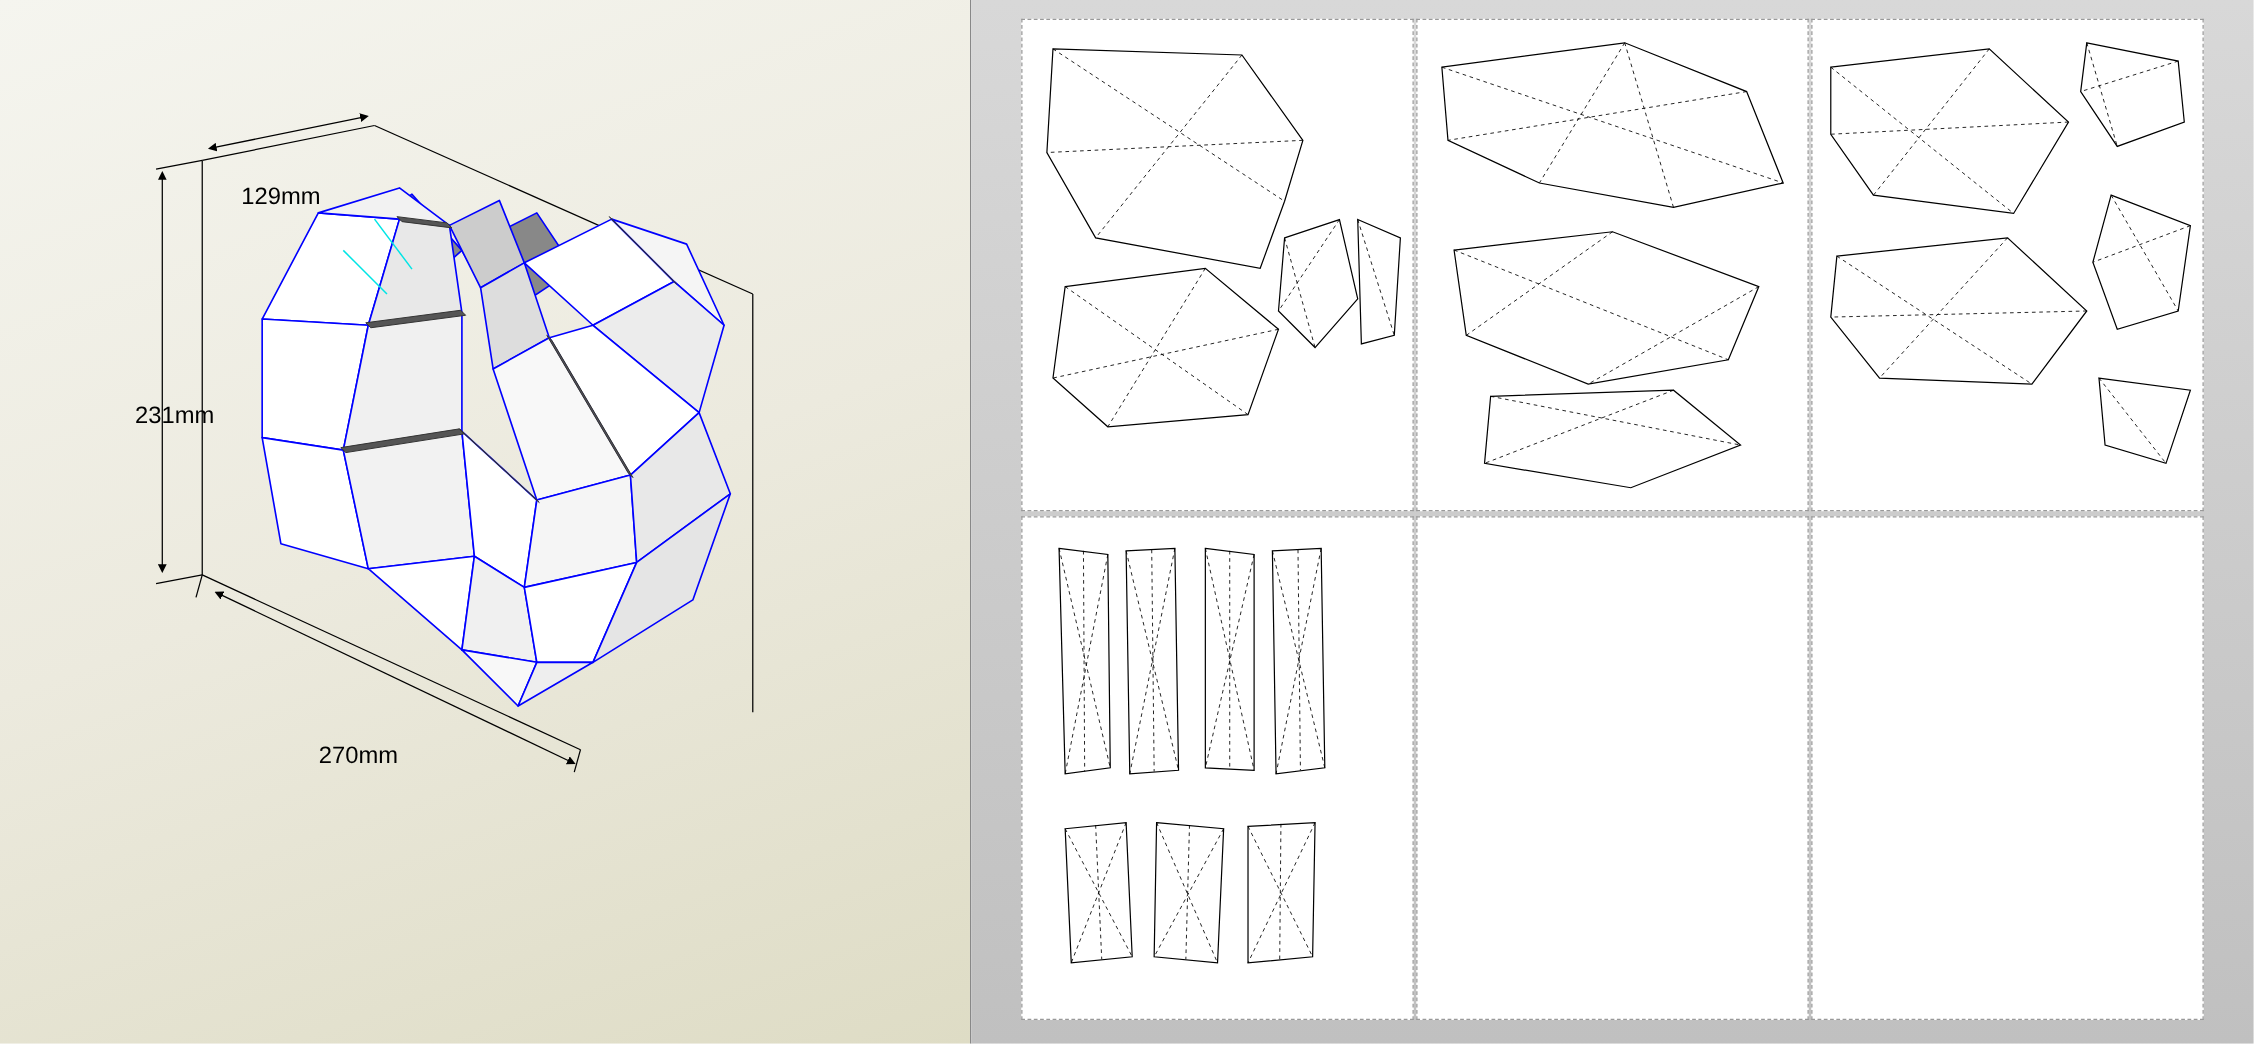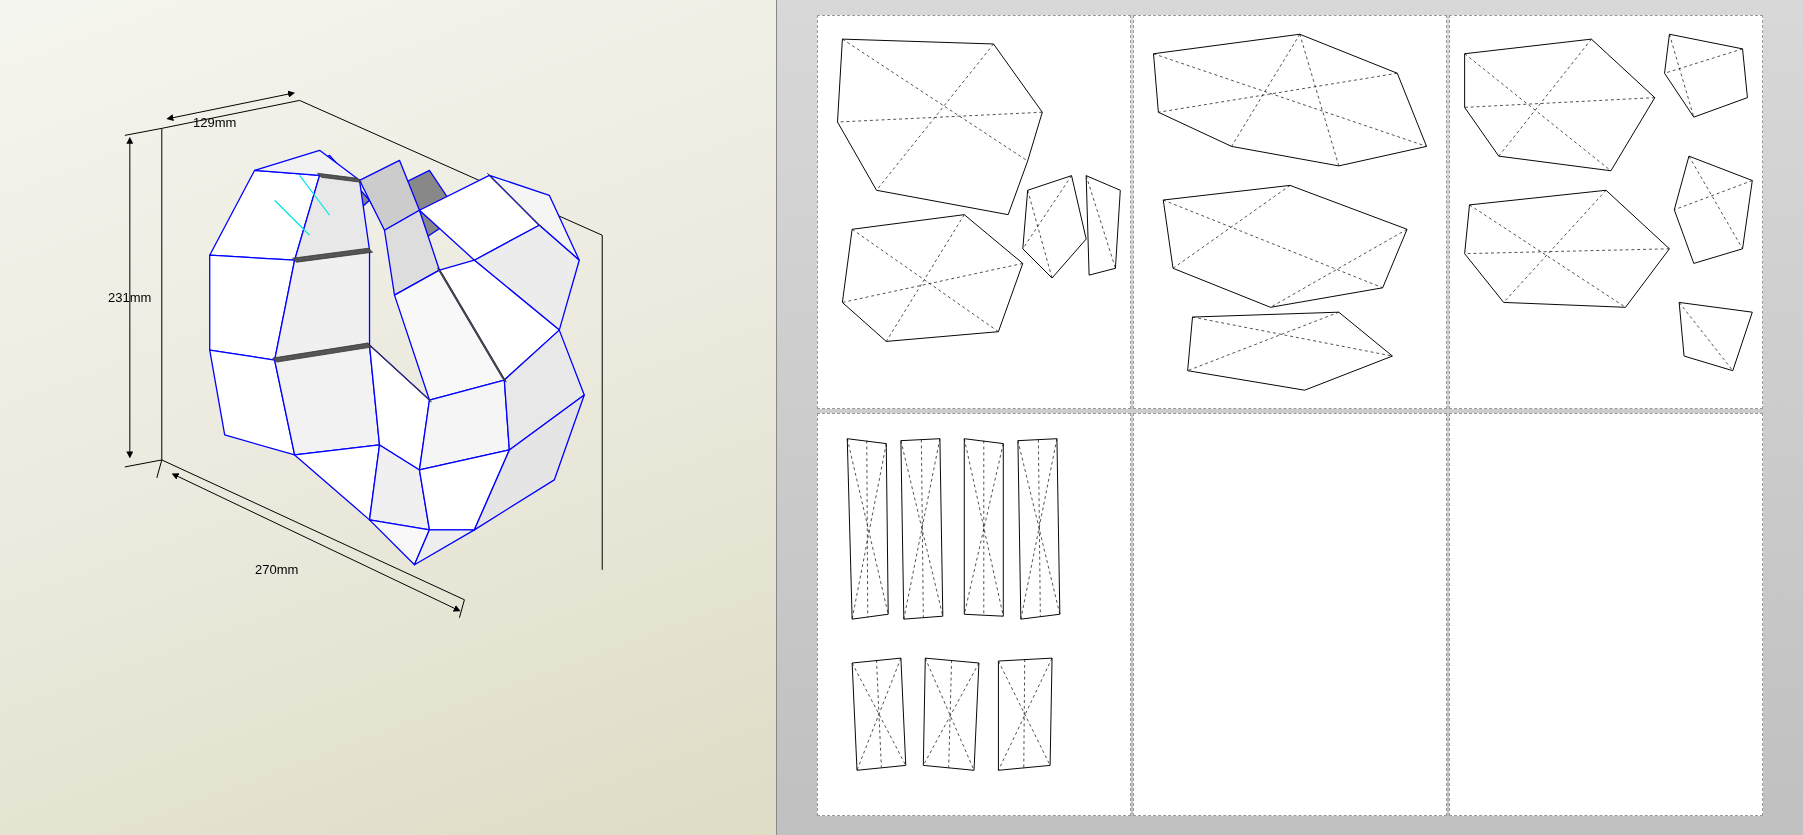--- a/index.html
+++ b/index.html
@@ -22,22 +22,23 @@
   .panel-2d {
     flex: 1;
     height: 835px;
     background: linear-gradient(to bottom, #d8d8d8 0%, #c0c0c0 100%);
     position: relative;
     overflow: hidden;
   }
   .svg-fill { width: 100%; height: 100%; }
   .dim-label {
     position: absolute;
-    font-size: 13px;
+    font-size: 19px;
     color: #000;
+    margin-top: 32px;
   }
   .pages-wrap {
     position: absolute;
     top: 15px;
     left: 40px;
     right: 40px;
     bottom: 15px;
   }
   .page {
     position: absolute;

